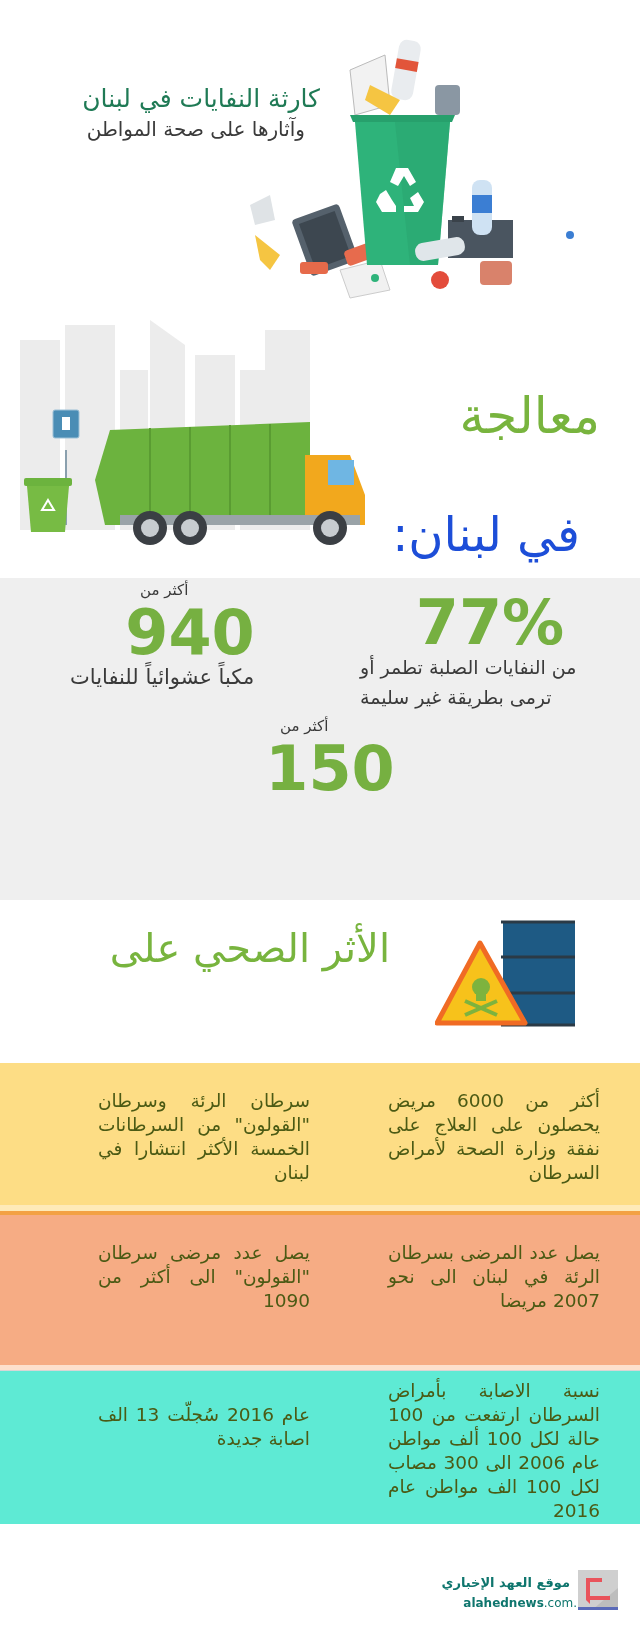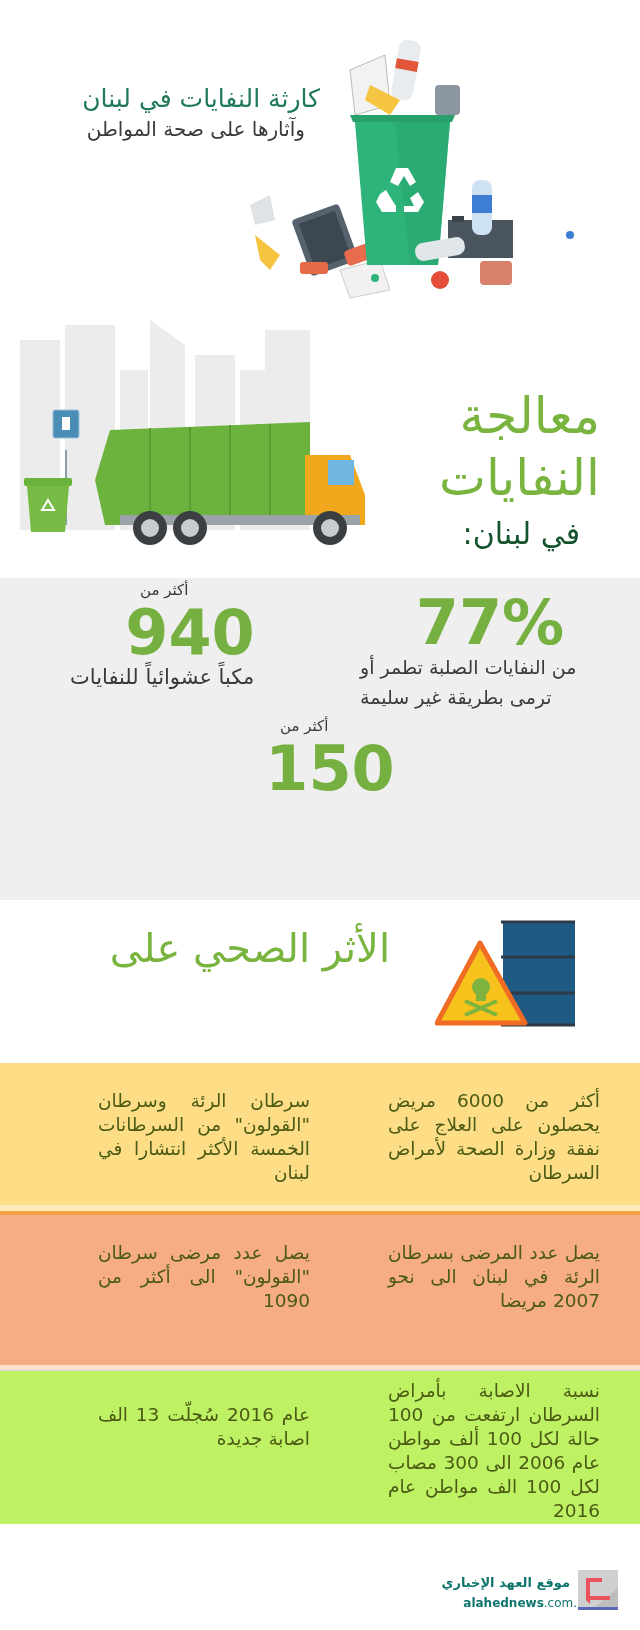--- a/index.html
+++ b/index.html
@@ -4,21 +4,21 @@
 <style>
   html,body{margin:0;padding:0;}
   body{width:640px;height:1630px;background:#ffffff;font-family:"DejaVu Sans",sans-serif;position:relative;overflow:hidden;}
   .abs{position:absolute;}
   .rtl{direction:rtl;}
   
   .hdr-title{left:20px;top:84px;width:300px;text-align:right;color:#1f7a55;font-weight:normal;font-size:25px;line-height:30px;}
   .hdr-sub{left:20px;top:116px;width:285px;text-align:right;color:#3a3a3a;font-size:20px;line-height:26px;}
   
   .sec2-title{right:40px;top:385px;width:230px;text-align:right;color:#78b43e;font-size:50px;line-height:62px;}
-  .sec2-sub{right:60px;top:510px;width:200px;text-align:right;color:#14532d;font-size:30px;line-height:48px;}
+  .sec2-sub{right:60px;top:510px;width:200px;text-align:right;color:#1d4ed8;font-size:48px;line-height:48px;}
   
   .stats{left:0;top:578px;width:640px;height:322px;background:#efefef;}
   .big{color:#76b041;font-weight:bold;text-align:center;}
   .dark{color:#3a3a3a;text-align:left;}
   
   .health-title{left:40px;top:920px;width:350px;text-align:right;color:#78b43e;font-size:40px;line-height:56px;}
   
   .band{left:0;width:640px;}
   .band-text{color:#4b5a14;font-size:18.5px;line-height:24px;text-align:justify;text-align-last:right;direction:rtl;}
   
@@ -107,21 +107,20 @@
         <circle cx="320" cy="218" r="17"></circle>
     </g>
     <g fill="#c8ccd0">
       <circle cx="140" cy="218" r="9"></circle>
         <circle cx="180" cy="218" r="9"></circle>
         <circle cx="320" cy="218" r="9"></circle>
     </g>
   </svg>
   <div class="abs sec2-title rtl">
     <div>معالجة</div>
-    <div>النفايات</div>
   </div>
   <div class="abs sec2-sub rtl">في لبنان:</div>
 </section>
 
 <section class="abs stats">
 
   <div class="abs big" style="left:400px;top:12px;width:180px;font-size:62px;line-height:66px;">77%</div>
   <div class="abs dark rtl" style="left:360px;top:74px;width:250px;font-size:19px;line-height:30px;">
     <div>من النفايات الصلبة تطمر أو</div>
     <div>ترمى بطريقة غير سليمة</div>
@@ -162,21 +161,21 @@
 <div class="abs band" style="top:1205px;height:6px;background:#feeab8;"></div>
 <div class="abs band" style="top:1211px;height:4px;background:#f3a144;"></div>
 
 <section class="abs band" style="top:1215px;height:150px;background:#f6ac84;">
   <div class="abs band-text" style="right:40px;top:26px;width:212px;">يصل عدد المرضى بسرطان الرئة في لبنان الى نحو 2007 مريضا</div>
   <div class="abs band-text" style="left:98px;top:26px;width:212px;">يصل عدد مرضى سرطان "القولون" الى أكثر من 1090</div>
 </section>
 <div class="abs band" style="top:1365px;height:5px;background:#fde0cd;"></div>
 <div class="abs band" style="top:1370px;height:1px;background:#d6d6d6;"></div>
 
-<section class="abs band" style="top:1371px;height:153px;background:#bef264;">
+<section class="abs band" style="top:1371px;height:153px;background:#5eead4;">
   <div class="abs band-text" style="right:40px;top:8px;width:212px;">نسبة الاصابة بأمراض السرطان ارتفعت من 100 حالة لكل 100 ألف مواطن عام 2006 الى 300 مصاب لكل 100 الف مواطن عام 2016</div>
   <div class="abs band-text" style="left:98px;top:32px;width:212px;">عام 2016 سُجلّت 13 الف اصابة جديدة</div>
 </section>
 
 <footer>
   <div class="abs rtl" style="left:430px;top:1575px;width:140px;text-align:right;font-size:13px;font-weight:bold;color:#0f766e;">موقع العهد الإخباري</div>
   <div class="abs" style="left:448px;top:1596px;width:140px;text-align:right;font-size:12px;color:#0f766e;">
     <span style="font-weight:bold;">alahednews</span><span>.com.lb</span>
   </div>
   <div class="abs logo-box">

